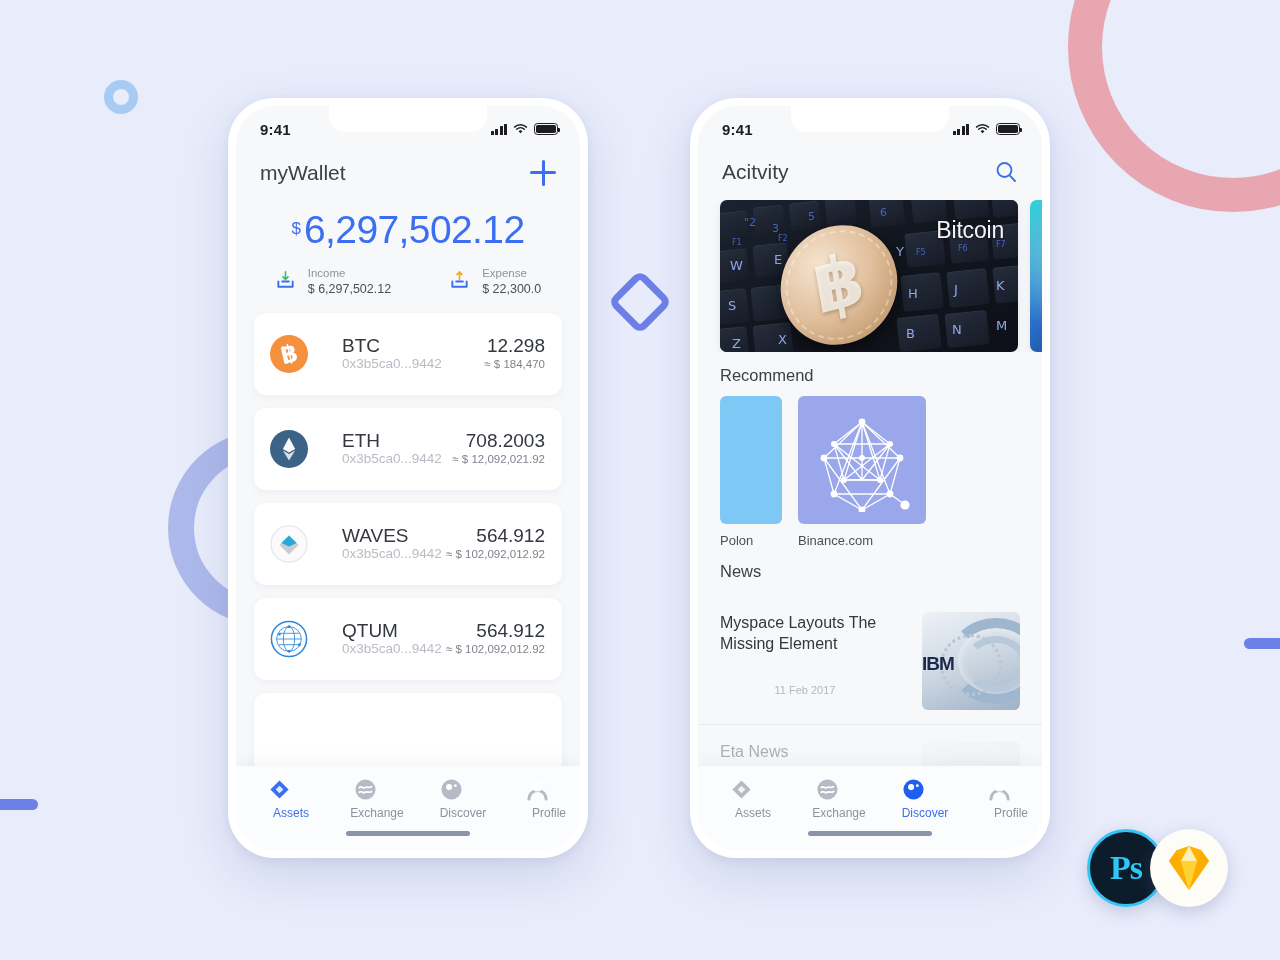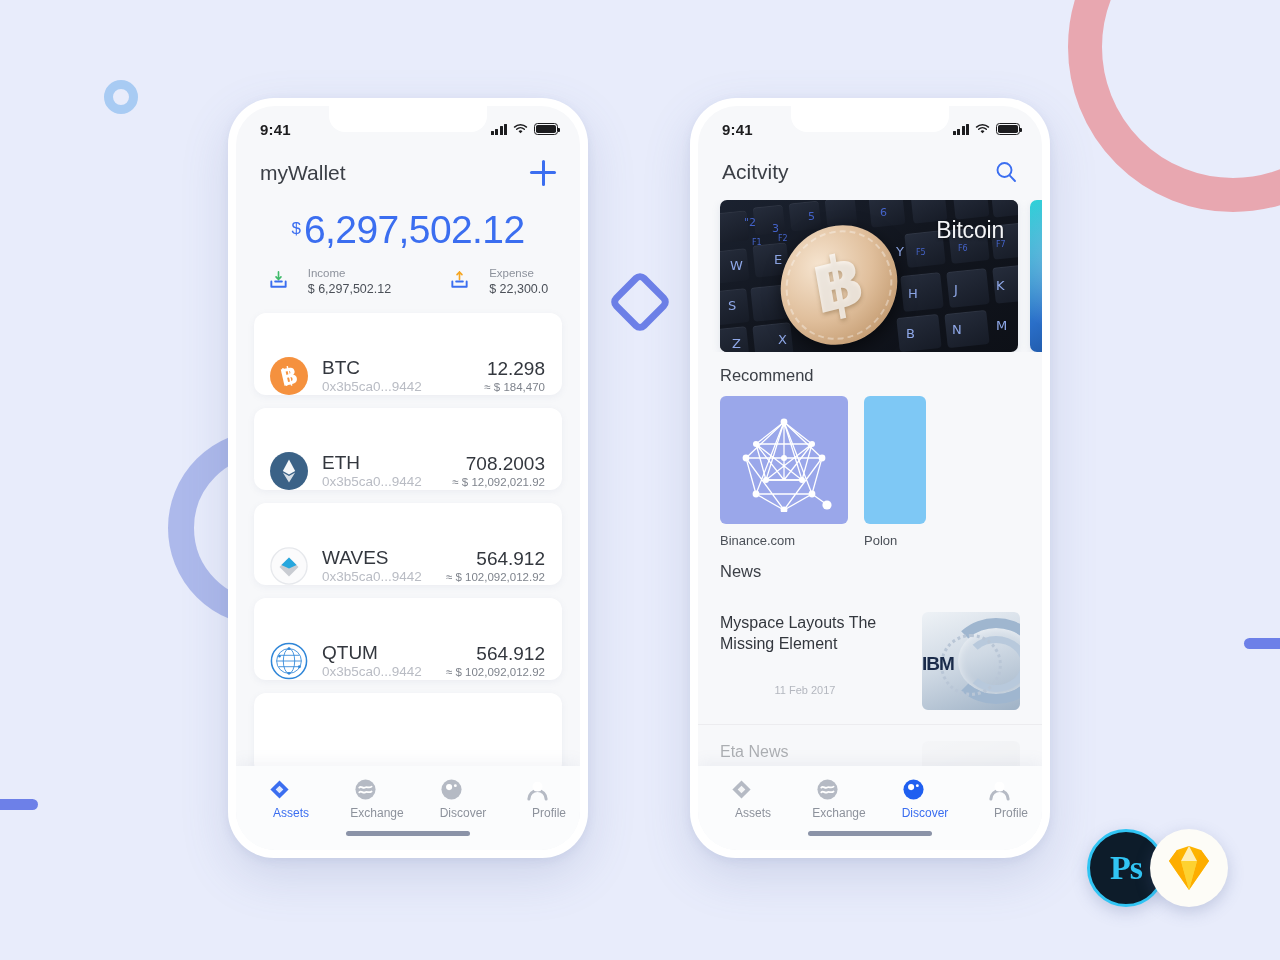--- a/index.html
+++ b/index.html
@@ -144,40 +144,41 @@
   }
   .balance-cur { font-size: 17px; color: #3b6ef0; margin-top: 9px; margin-right: 3px; }
   .balance-num {
     font-size: 39px; color: #3b6ef0; letter-spacing: -.6px; line-height: 1;
   }
 
   .flow-row {
     display: flex; justify-content: center; gap: 58px;
     margin-top: 17px; padding: 0 26px;
   }
-  .flow { display: flex; align-items: center; gap: 19px; }
+  .flow { display: flex; align-items: center; gap: 12px; }
   .flow-ico { width: 21px; height: 22px; flex: none; }
   .flow-text { line-height: 1.28; }
   .flow-label { font-size: 11.5px; color: #8d929c; }
   .flow-amt { font-size: 12.5px; color: #4b5058; }
 
   
   .coin-list {
     margin-top: 16px;
     padding: 0 18px;
     display: flex; flex-direction: column; gap: 13px;
   }
   .coin-card {
     background: #ffffff;
     border-radius: 12px;
     box-shadow: 0 2px 7px rgba(120,134,170,.09);
     height: 82px;
-    display: flex; align-items: flex-end;
+    display: flex; align-items: center;
     padding: 0 17px 0 16px;
     cursor: pointer;
+    gap: 20px;
   }
   .coin-ico { width: 38px; height: 38px; flex: none; margin-right: 14px; }
   .coin-main { flex: 1; min-width: 0; }
   .coin-sym { font-size: 19px; color: #33373e; line-height: 1.12; }
   .coin-addr { font-size: 13.5px; color: #b9bcc4; line-height: 1.2; }
   .coin-vals { text-align: right; }
   .coin-amt { font-size: 19px; color: #33373e; line-height: 1.15; }
   .coin-fiat { font-size: 11.5px; color: #7e838c; line-height: 1.3; }
 
   
@@ -589,21 +590,21 @@
           <div class="key" style="left:272px;top:24px;width:34px;height:34px;transform:rotate(-6deg)"></div>
           <div class="key" style="left:-10px;top:90px;width:38px;height:34px;transform:rotate(-6deg)"></div>
           <div class="key" style="left:32px;top:86px;width:36px;height:34px;transform:rotate(-6deg)"></div>
           <div class="key" style="left:182px;top:74px;width:40px;height:36px;transform:rotate(-6deg)"></div>
           <div class="key" style="left:228px;top:70px;width:40px;height:36px;transform:rotate(-6deg)"></div>
           <div class="key" style="left:274px;top:66px;width:36px;height:36px;transform:rotate(-6deg)"></div>
           <div class="key" style="left:-12px;top:128px;width:40px;height:34px;transform:rotate(-6deg)"></div>
           <div class="key" style="left:34px;top:124px;width:38px;height:34px;transform:rotate(-6deg)"></div>
           <div class="key" style="left:178px;top:116px;width:42px;height:34px;transform:rotate(-6deg)"></div>
           <div class="key" style="left:226px;top:112px;width:42px;height:34px;transform:rotate(-6deg)"></div>
-          <span class="kl" style="left:32px;top:38px">F1</span>
+          <span class="kl" style="left:12px;top:38px">F1</span>
           <span class="kl" style="left:58px;top:34px">F2</span>
           <span class="kl" style="left:196px;top:48px">F5</span>
           <span class="kl" style="left:238px;top:44px">F6</span>
           <span class="kl" style="left:276px;top:40px">F7</span>
           <span class="kl" style="left:24px;top:16px; font-size:11px">"2</span>
           <span class="kl" style="left:52px;top:22px; font-size:11px">3</span>
           <span class="kl" style="left:88px;top:10px; font-size:11px">5</span>
           <span class="kl" style="left:160px;top:6px; font-size:11px">6</span>
           <span class="kl" style="left:10px;top:58px; font-size:13px; color:#8fa8e8">W</span>
           <span class="kl" style="left:54px;top:52px; font-size:13px; color:#8fa8e8">E</span>
@@ -622,20 +623,24 @@
             <span>฿</span>
           </div>
         <div class="banner-title">Bitcoin</div>
       </div>
       <div class="banner banner-2 banner-teal"></div>
     </div>
 
     <div class="section-title">Recommend</div>
 
     <div class="rec-row">
+      <div class="rec rec-3">
+        <div class="rec-tile" style="background:#7ec8f5"></div>
+        <div class="rec-name">Polon</div>
+      </div>
       <div class="rec">
         <div class="rec-tile" style="background:#9aa7ea">
           <svg width="104" height="104" viewBox="0 0 104 104">
             <g stroke="#fff" stroke-width="1.3" fill="none">
               <path d="M52 14 24 36l10 36 36 0 10-36z"></path>
               <path d="M52 14 34 72M52 14 70 72M24 36h56M24 36l46 36M80 36L34 72M52 14 52 72M24 36 52 72M80 36 52 72M34 72h36"></path>
               <path d="M52 14 14 50l10 36 28 16 28-16 10-36z"></path>
               <path d="M14 50h76M24 86 52 14 80 86M14 50 52 102M90 50 52 102M24 86h56"></path>
               <path d="M80 86 94 96"></path>
             </g>
@@ -650,24 +655,20 @@
                 <circle cx="80" cy="36" r="3"></circle>
                 <circle cx="34" cy="72" r="3"></circle>
               <circle cx="70" cy="72" r="3"></circle>
                 <circle cx="52" cy="50" r="3"></circle>
                 <circle cx="95" cy="97" r="4.6"></circle>
             </g>
           </svg>
         </div>
         <div class="rec-name">Binance.com</div>
       </div>
-      <div class="rec rec-3">
-        <div class="rec-tile" style="background:#7ec8f5"></div>
-        <div class="rec-name">Polon</div>
-      </div>
     </div>
 
     <div class="section-title">News</div>
 
     <div class="news-list">
       <div class="news-item">
         <div class="news-main">
           <div class="news-title">Myspace Layouts The Missing Element</div>
           <div class="news-date">11 Feb 2017</div>
         </div>

